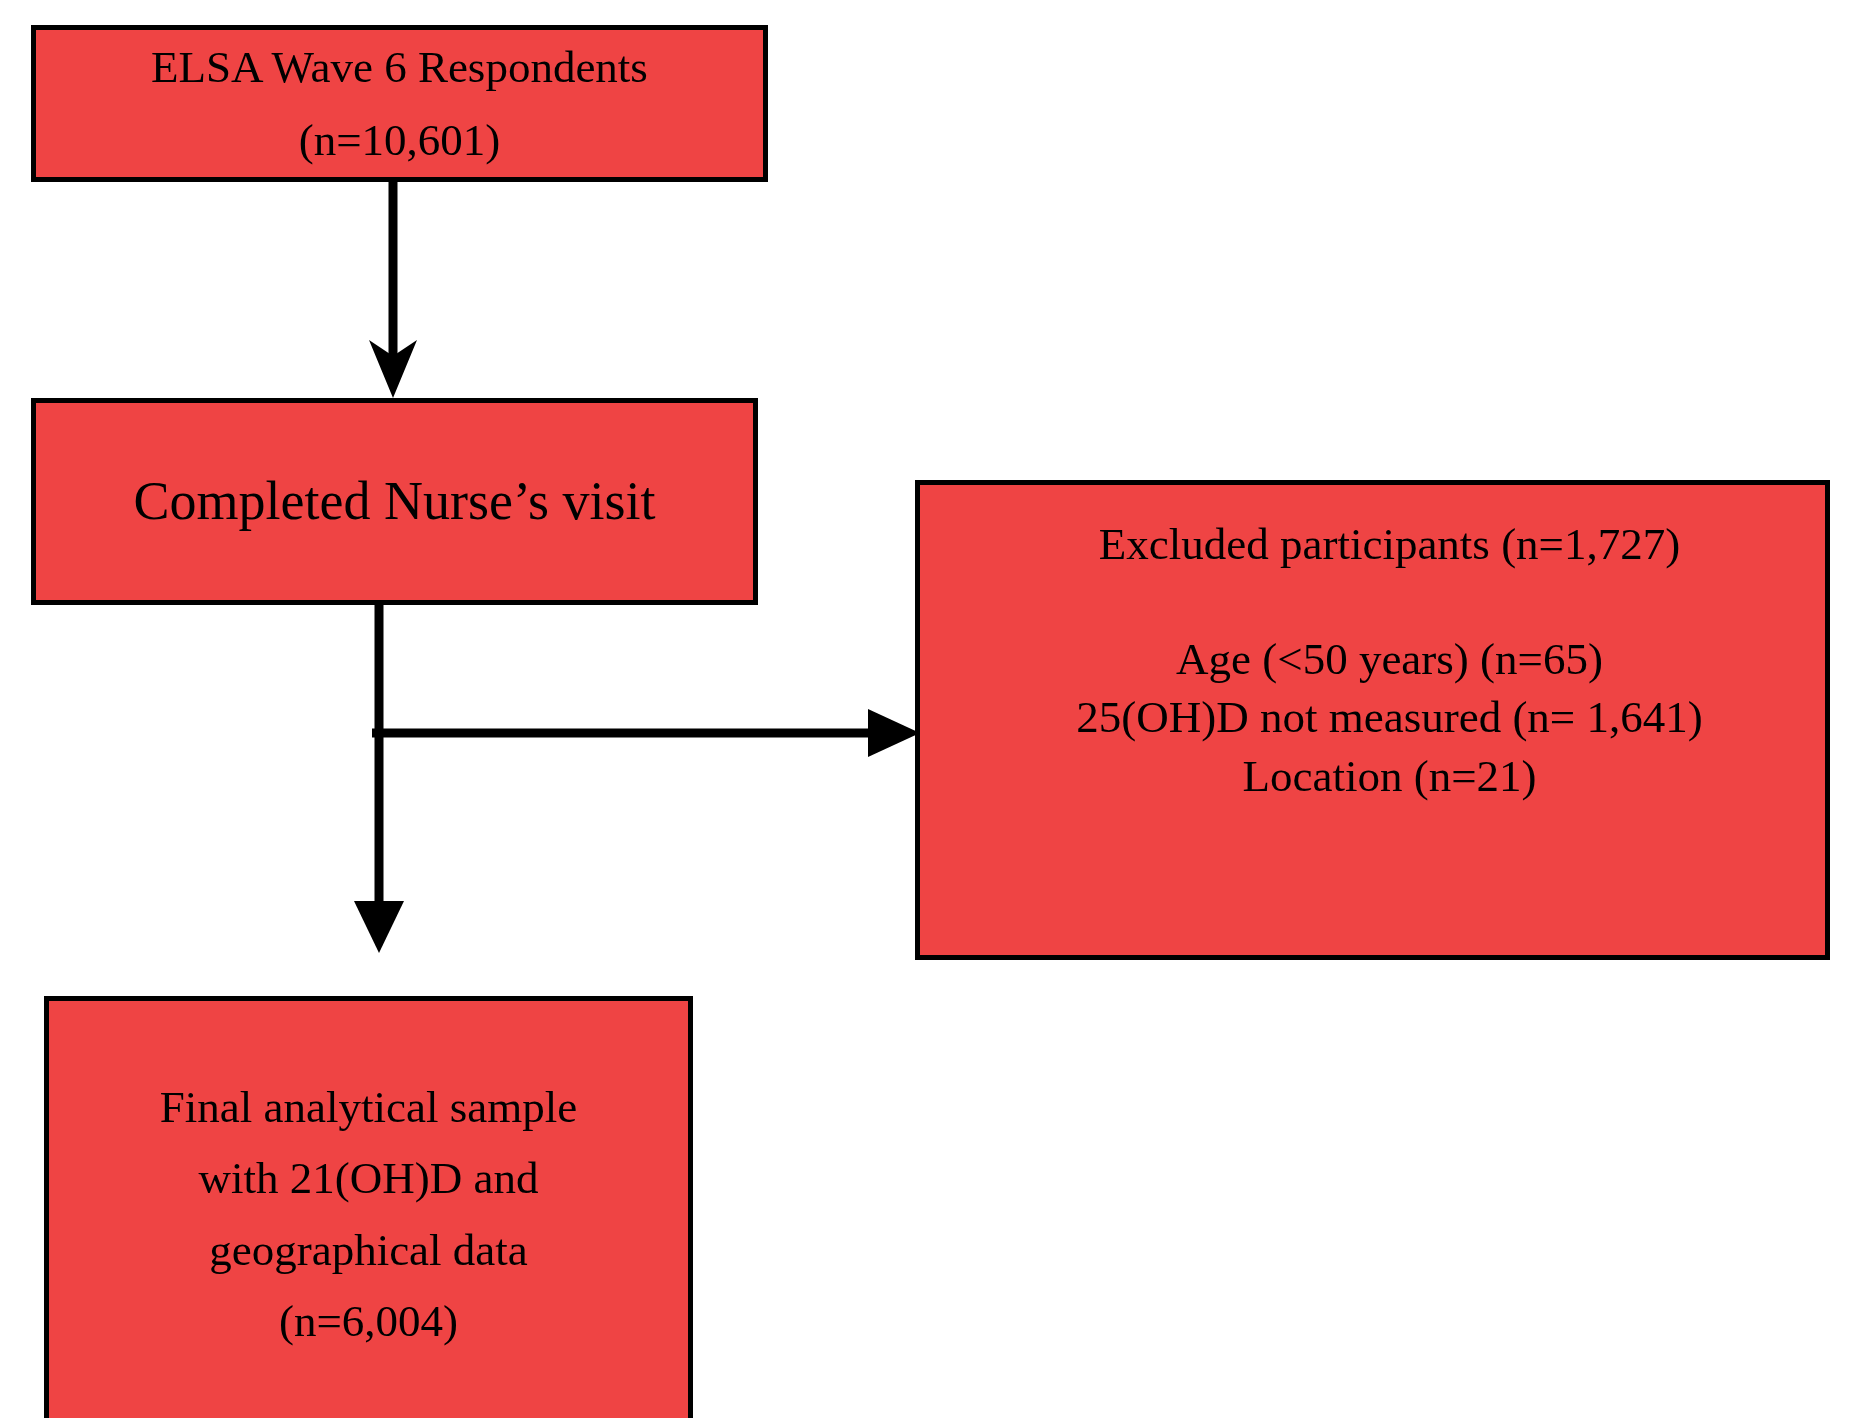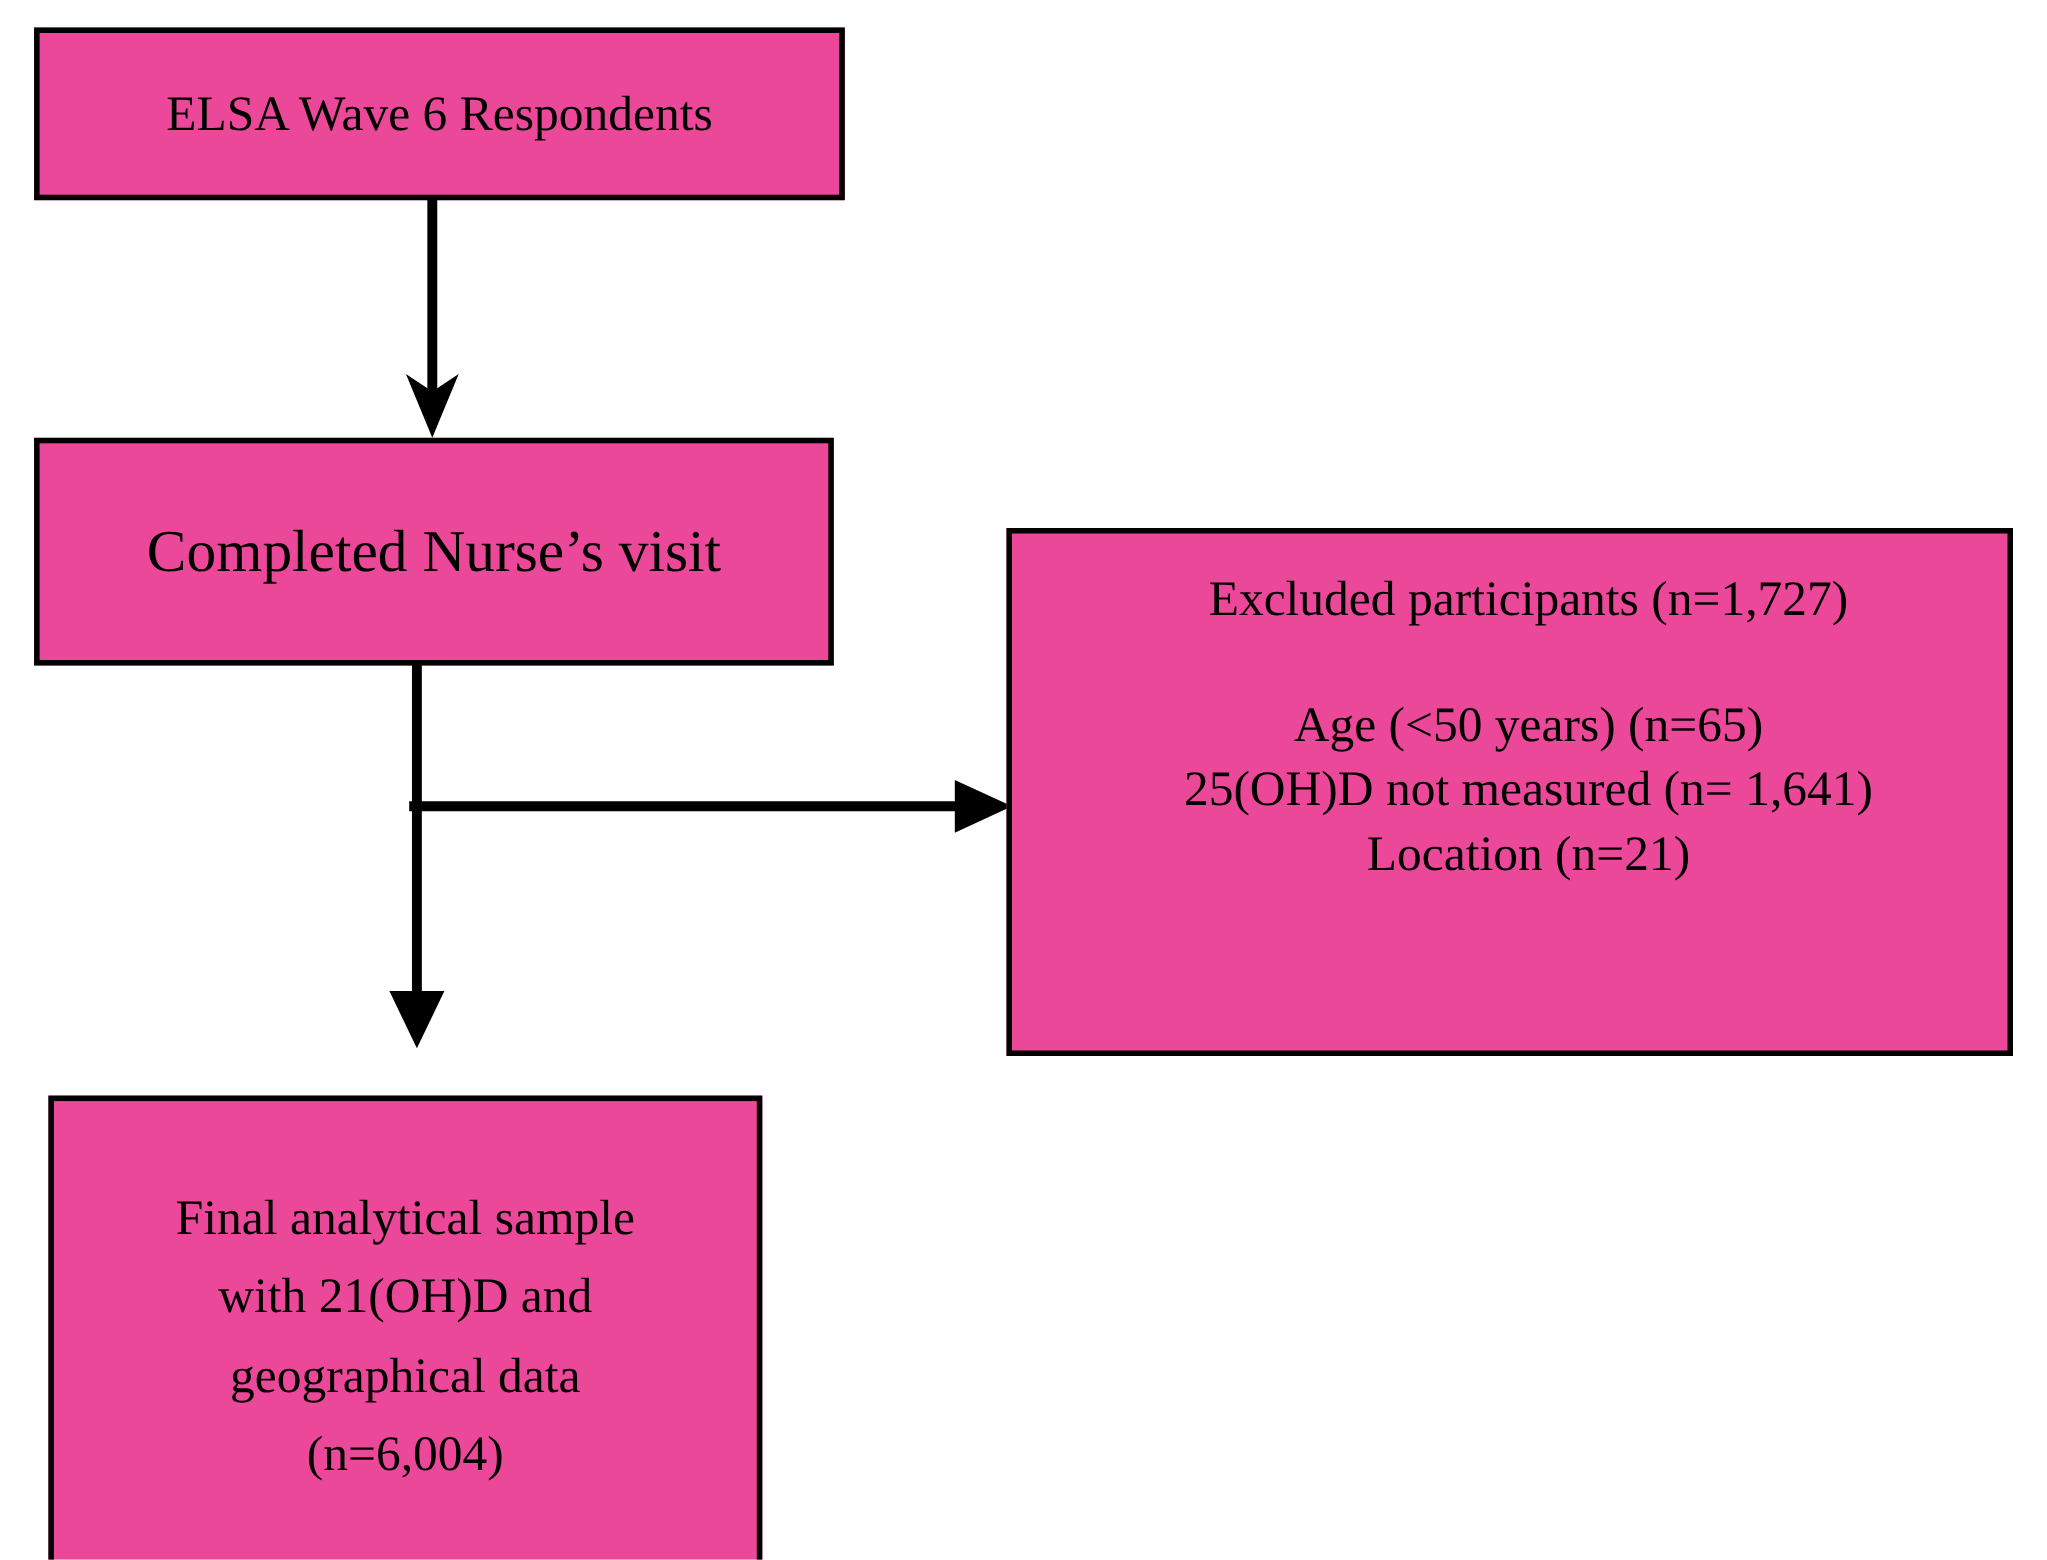--- a/index.html
+++ b/index.html
@@ -14,21 +14,21 @@
     height: 1418px;
     background: #ffffff;
     overflow: hidden;
     font-family: "Liberation Serif", "DejaVu Serif", serif;
     color: #000000;
   }
   .node {
     position: absolute;
     box-sizing: border-box;
     border: 5px solid #000000;
-    background: #ec4899;
+    background: #ef4444;
     display: flex;
     flex-direction: column;
     justify-content: center;
   }
   .node.center {
     align-items: center;
     text-align: center;
   }
   .node.left {
     align-items: center;
@@ -75,20 +75,21 @@
   #conn-nurse-down    { left: 346px; top: 601px; width: 66px; height: 356px; }
   #conn-nurse-to-excl { left: 372px; top: 708px; width: 552px; height: 50px; }
 </style>
 </head>
 <body>
 
 <div id="canvas">
 
   <div class="node center" id="node-respondents">
     <span class="line">ELSA Wave 6 Respondents</span>
+    <span class="line">(n=10,601)</span>
   </div>
 
   <div class="conn" id="conn-resp-to-nurse">
     <svg width="66" height="226" viewBox="0 0 66 226" aria-hidden="true">
       <line x1="33" y1="0" x2="33" y2="186" stroke="#000000" stroke-width="9"></line>
       <polygon points="33,220 9,162 33,178 57,162" fill="#000000"></polygon>
     </svg>
   </div>
 
   <div class="node center" id="node-nurse-visit">

